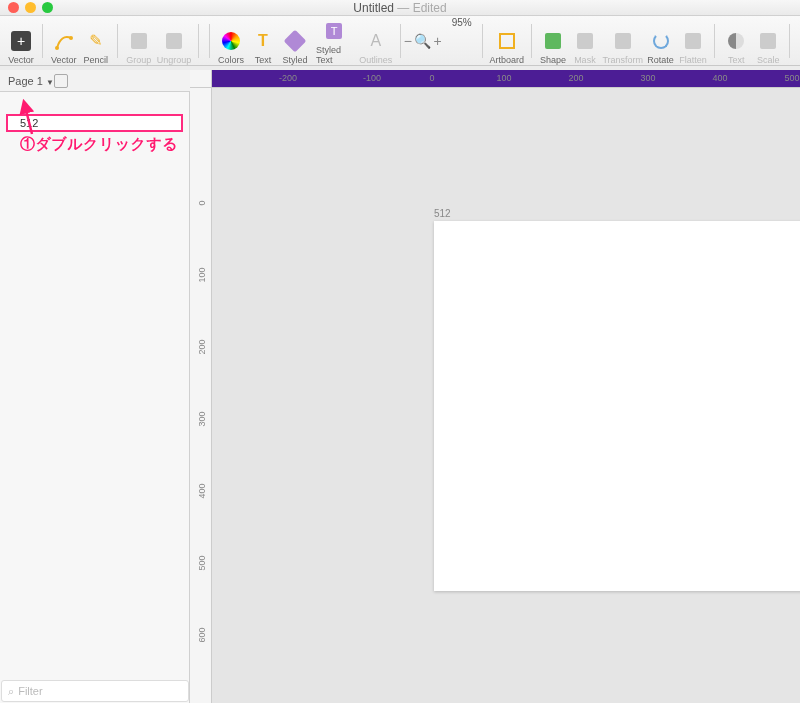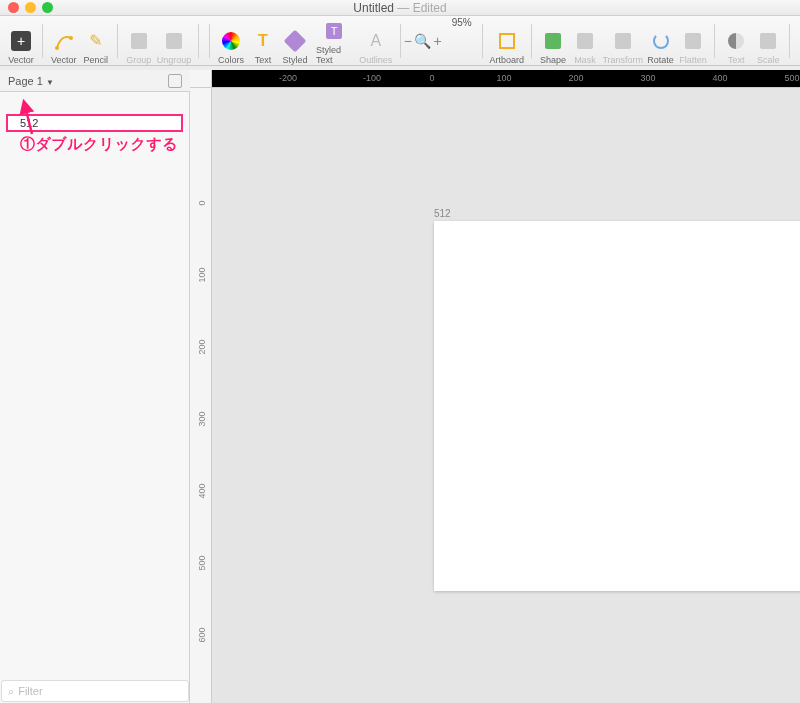--- a/index.html
+++ b/index.html
@@ -14,36 +14,36 @@
 .title .edited { color:#aaa; }
 
 
 .toolbar { height:50px; background:linear-gradient(#f9f9f9,#ededed); border-bottom:1px solid #c8c8c8; display:flex; align-items:center; padding:0 6px; gap:2px; }
 .tbtn { display:flex; flex-direction:column; align-items:center; justify-content:flex-end; height:48px; font-size:9px; color:#666; padding:0 4px; min-width:30px; cursor:pointer; }
 .tbtn.dis { color:#bbb; }
 .tbtn .ticon { width:22px; height:22px; margin-bottom:3px; display:flex; align-items:center; justify-content:center; font-size:16px; }
 .tsep { width:1px; height:34px; background:#d0d0d0; margin:0 4px; }
 
 
-.pagebar { height:22px; background:#f2f2f2; border-bottom:1px solid #d0d0d0; display:flex; align-items:center; justify-content:space-between; padding:0 8px; font-size:11px; color:#555; width:190px; }
+.pagebar { height:22px; background:#f2f2f2; border-bottom:1px solid #d0d0d0; display:flex; align-items:center; justify-content:flex-start; padding:0 8px; font-size:11px; color:#555; width:190px; }
 .pagebar .pgicon { width:14px; height:14px; border:1px solid #aaa; border-radius:2px; }
 
 
 .leftpanel { position:absolute; top:70px; left:0; width:190px; bottom:0; background:#f7f7f7; border-right:1px solid #d0d0d0; }
 .layerlist { margin-top:22px; }
 .layer-item { height:18px; background:#fff; display:flex; align-items:center; padding-left:12px; font-size:11px; color:#333; border:2px solid #ff2a7f; margin:2px 6px 0 6px; }
 
 
 .annotation { position:absolute; left:20px; top:135px; color:#ff1a70; font-size:15px; font-weight:bold; text-shadow:0 0 2px #fff; letter-spacing:0.5px; }
 .arrow { position:absolute; left:22px; top:104px; }
 .arrow svg { overflow:visible; }
 
 
 .canvas-area { position:absolute; left:190px; top:70px; right:0; bottom:0; background:#e5e5e5; }
-.ruler-h { position:absolute; top:0; left:22px; right:0; height:18px; background:#000000; border-bottom:1px solid #ccc; font-size:9px; color:#888; }
+.ruler-h { position:absolute; top:0; left:22px; right:0; height:18px; background:#4c1d95; border-bottom:1px solid #ccc; font-size:9px; color:#888; }
 .ruler-h .tick { position:absolute; top:3px; transform:translateX(-50%); }
 .ruler-v { position:absolute; top:18px; left:0; width:22px; bottom:0; background:#f5f5f5; border-right:1px solid #ccc; font-size:9px; color:#888; }
 .ruler-v .tick { position:absolute; left:2px; transform:translateY(-50%) rotate(-90deg); transform-origin:center; width:20px; text-align:center; }
 .ruler-corner { position:absolute; top:0; left:0; width:22px; height:18px; background:#f5f5f5; border-right:1px solid #ccc; border-bottom:1px solid #ccc; }
 .canvas-inner { position:absolute; left:22px; top:18px; right:0; bottom:0; background:#e5e5e5; overflow:hidden; }
 .artboard-label { position:absolute; left:222px; top:120px; font-size:10px; color:#888; }
 .artboard { position:absolute; left:222px; top:133px; width:370px; height:370px; background:#fff; box-shadow:0 1px 3px rgba(0,0,0,0.2); }
 
 .filterbar { position:absolute; bottom:1px; left:1px; width:188px; height:22px; background:#fff; border:1px solid #ddd; border-radius:3px; display:flex; align-items:center; padding:0 6px; font-size:11px; color:#bbb; }
 .filterbar .mag { margin-right:4px; font-size:11px; color:#bbb; }

